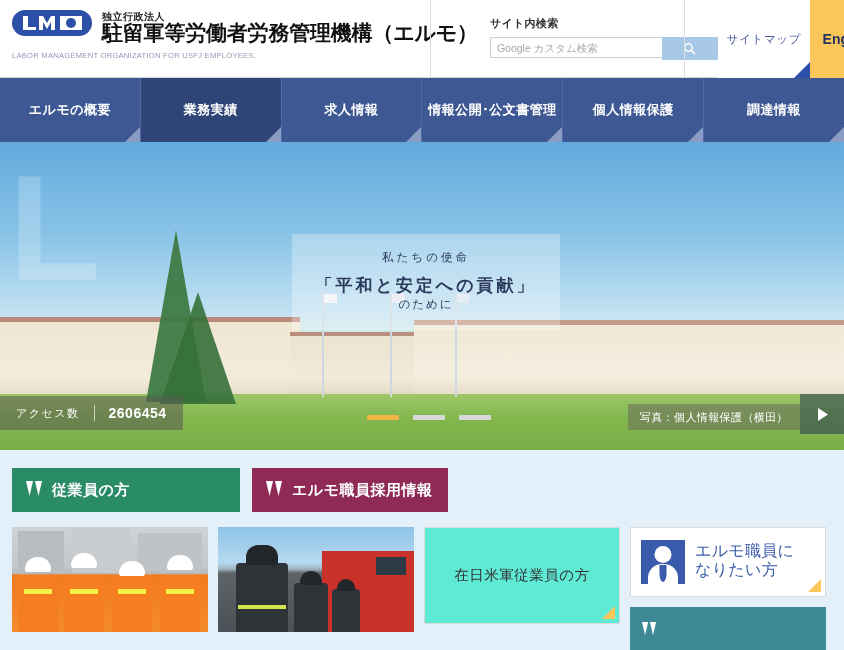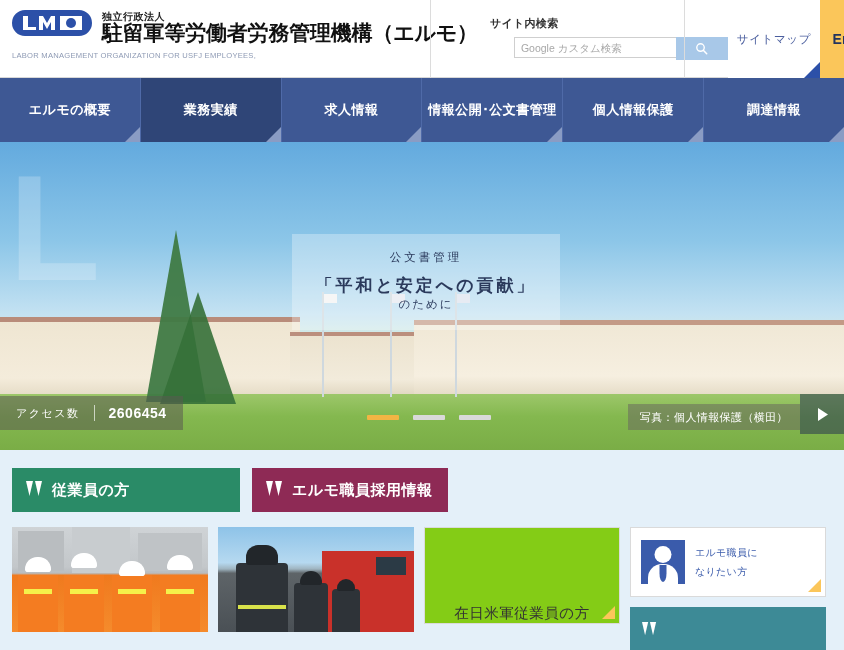--- a/index.html
+++ b/index.html
@@ -54,21 +54,21 @@
     letter-spacing: .25px;
   }
   .logo-en-wrap { position: absolute; left: 12px; top: 47px; }
 
   
   .search-block { padding: 16px 0 0 12px; width: 250px; }
   .search-label {
     font-size: 11px; color: #333; font-weight: bold; margin-bottom: 6px;
     letter-spacing: .3px;
   }
-  .search-row { display: flex; margin-left: 24px; }
+  .search-row { display: flex; }
   .search-input {
     width: 172px; height: 21px;
     border: 1px solid #cfcfcf; border-right: none;
     font-size: 10.5px; padding: 0 6px; color: #555;
     background: #fff; outline: none;
     font-family: "Liberation Sans", sans-serif;
   }
   .search-input::placeholder { color: #a8a8a8; }
   .search-btn {
     width: 56px; height: 23px; border: none;
@@ -264,23 +264,23 @@
     background: linear-gradient(180deg,#8ec3e8 0%, #b6d9f0 34%, #9fb4c0 40%, #5e6468 44%, #4a5055 100%);
     position: relative;
   }
   .truck { position:absolute; right:0; top:24px; width:92px; height:81px; background:#c9312a; }
   .truck-win { position:absolute; right:8px; top:30px; width:30px; height:18px; background:#2b3a45; }
   .ff { position:absolute; background:#2e3338; border-radius:4px 4px 0 0; }
   .ff-helm { position:absolute; background:#22262a; border-radius:12px 12px 3px 3px; }
   .ff-stripe { position:absolute; background:#d8e24a; height:4px; }
 
   .link-card {
-    width: 196px; height: 97px; background: #84cc16;
+    width: 196px; height: 97px; background: #5eead4;
     border: 1px solid #dadada;
-    display: flex; align-items: flex-end; justify-content: center;
+    display: flex; align-items: center; justify-content: center;
     position: relative; cursor: pointer;
   }
   .link-card-text { font-size: 14.5px; color: #333; letter-spacing: .5px; }
   .corner-tri {
     position: absolute; right: 4px; bottom: 4px;
     width: 0; height: 0;
     border-style: solid; border-width: 0 0 13px 13px;
     border-color: transparent transparent #fbc65a transparent;
   }
 
@@ -301,21 +301,21 @@
   .staff-body {
     position:absolute; left:50%; top:24px; transform:translateX(-50%);
     width:30px; height:22px; background:#fff;
     border-radius: 14px 14px 0 0;
   }
   .staff-tie {
     position:absolute; left:50%; top:25px; transform:translateX(-50%);
     width:7px; height:17px; background:#3a5bab;
     border-radius: 0 0 50% 50%;
   }
-  .staff-text { font-size: 10px; color: #3a5bab; line-height: 19px; letter-spacing: .3px; }
+  .staff-text { font-size: 16px; color: #3a5bab; line-height: 19px; letter-spacing: .3px; font-family: Liberation Mono, monospace; }
   .teal-card {
     height: 46px; background: #3d8a96;
     display: flex; align-items: center; gap: 8px; padding: 0 12px;
     color: #fff; font-size: 14px; font-weight: bold; cursor: pointer;
     overflow: hidden;
   }
 </style>
 </head>
 <body>
 
@@ -402,21 +402,21 @@
     <div class="hero-tree2"></div>
 
     <div class="flagpole" style="left:322px; top:150px; height:105px;"></div>
     <div class="flag" style="left:324px; top:152px; background:#f2f2f2;"></div>
     <div class="flagpole" style="left:390px; top:150px; height:105px;"></div>
     <div class="flag" style="left:392px; top:152px; background:#e6e9ef;"></div>
     <div class="flagpole" style="left:455px; top:150px; height:105px;"></div>
     <div class="flag" style="left:457px; top:152px; background:#dde3ee;"></div>
 
     <div class="hero-msg">
-      <div class="m1">公文書管理</div>
+      <div class="m1">私たちの使命</div>
       <div class="m2">「平和と安定への貢献」</div>
       <div class="m3">のために</div>
     </div>
 
     <div class="hero-bottombar">
       <div class="access-pill">
         <span class="access-label">アクセス数</span>
         <span class="access-divider"></span>
         <span class="access-count">2606454</span>
       </div>

